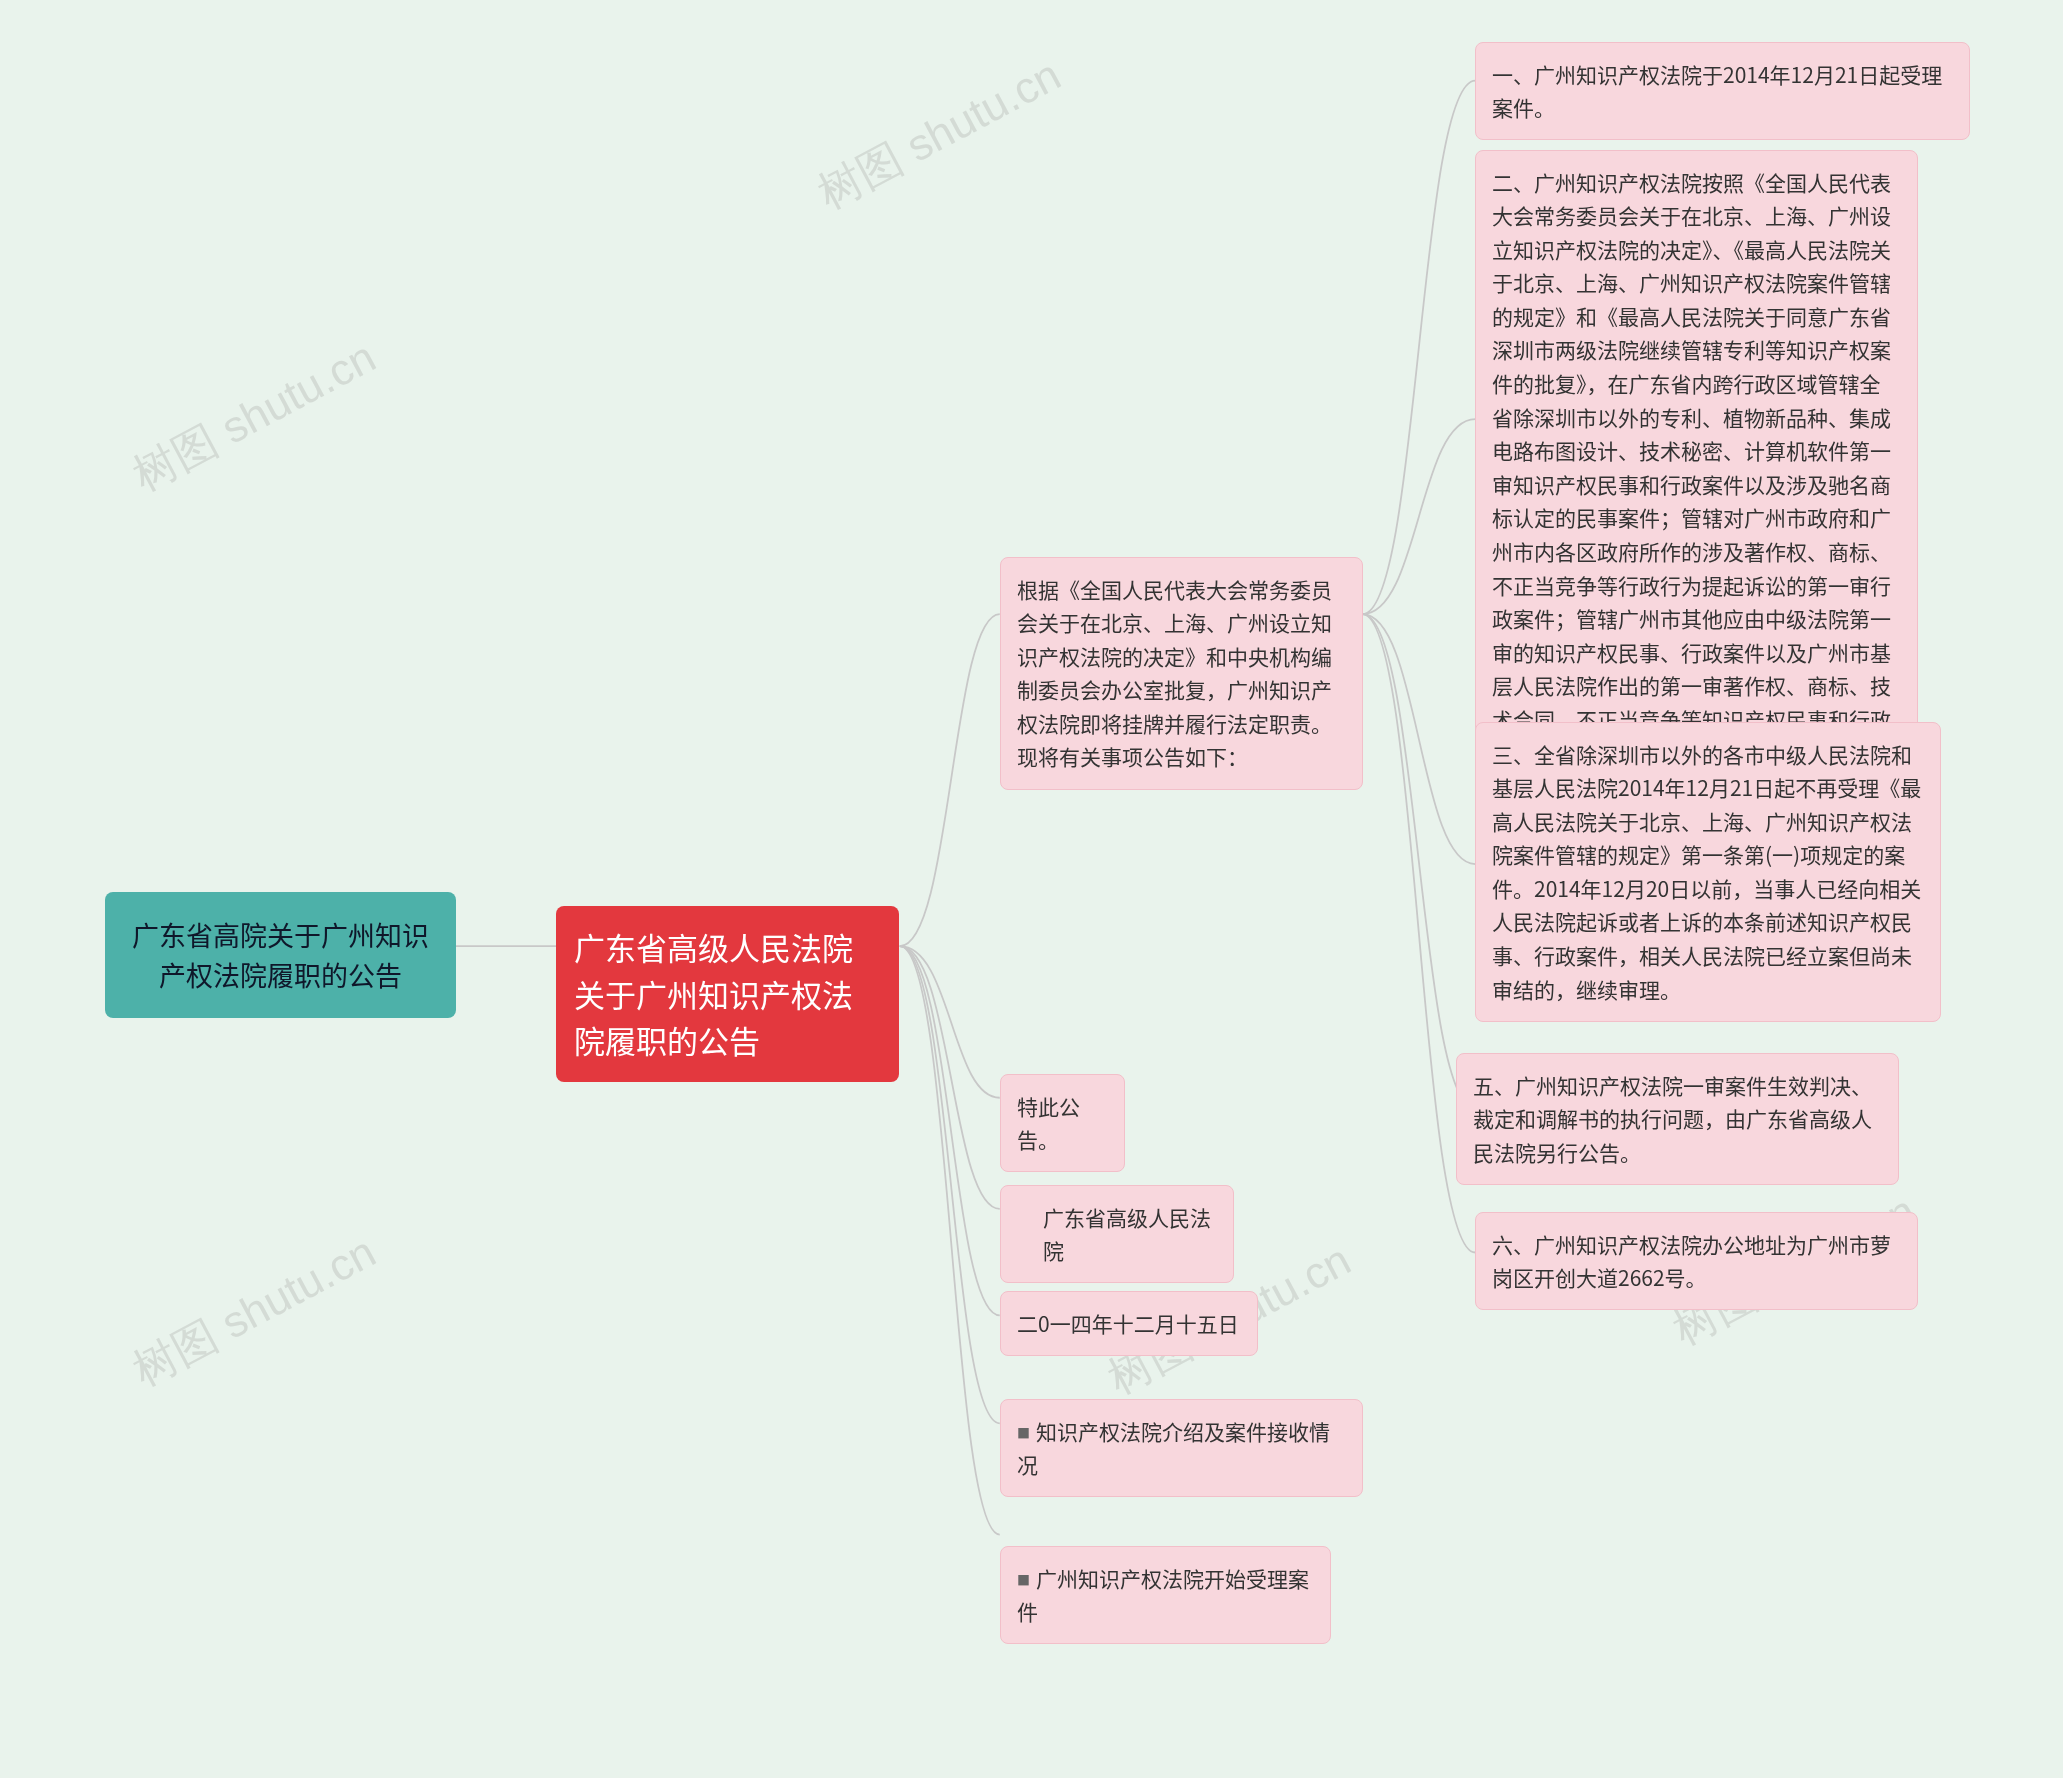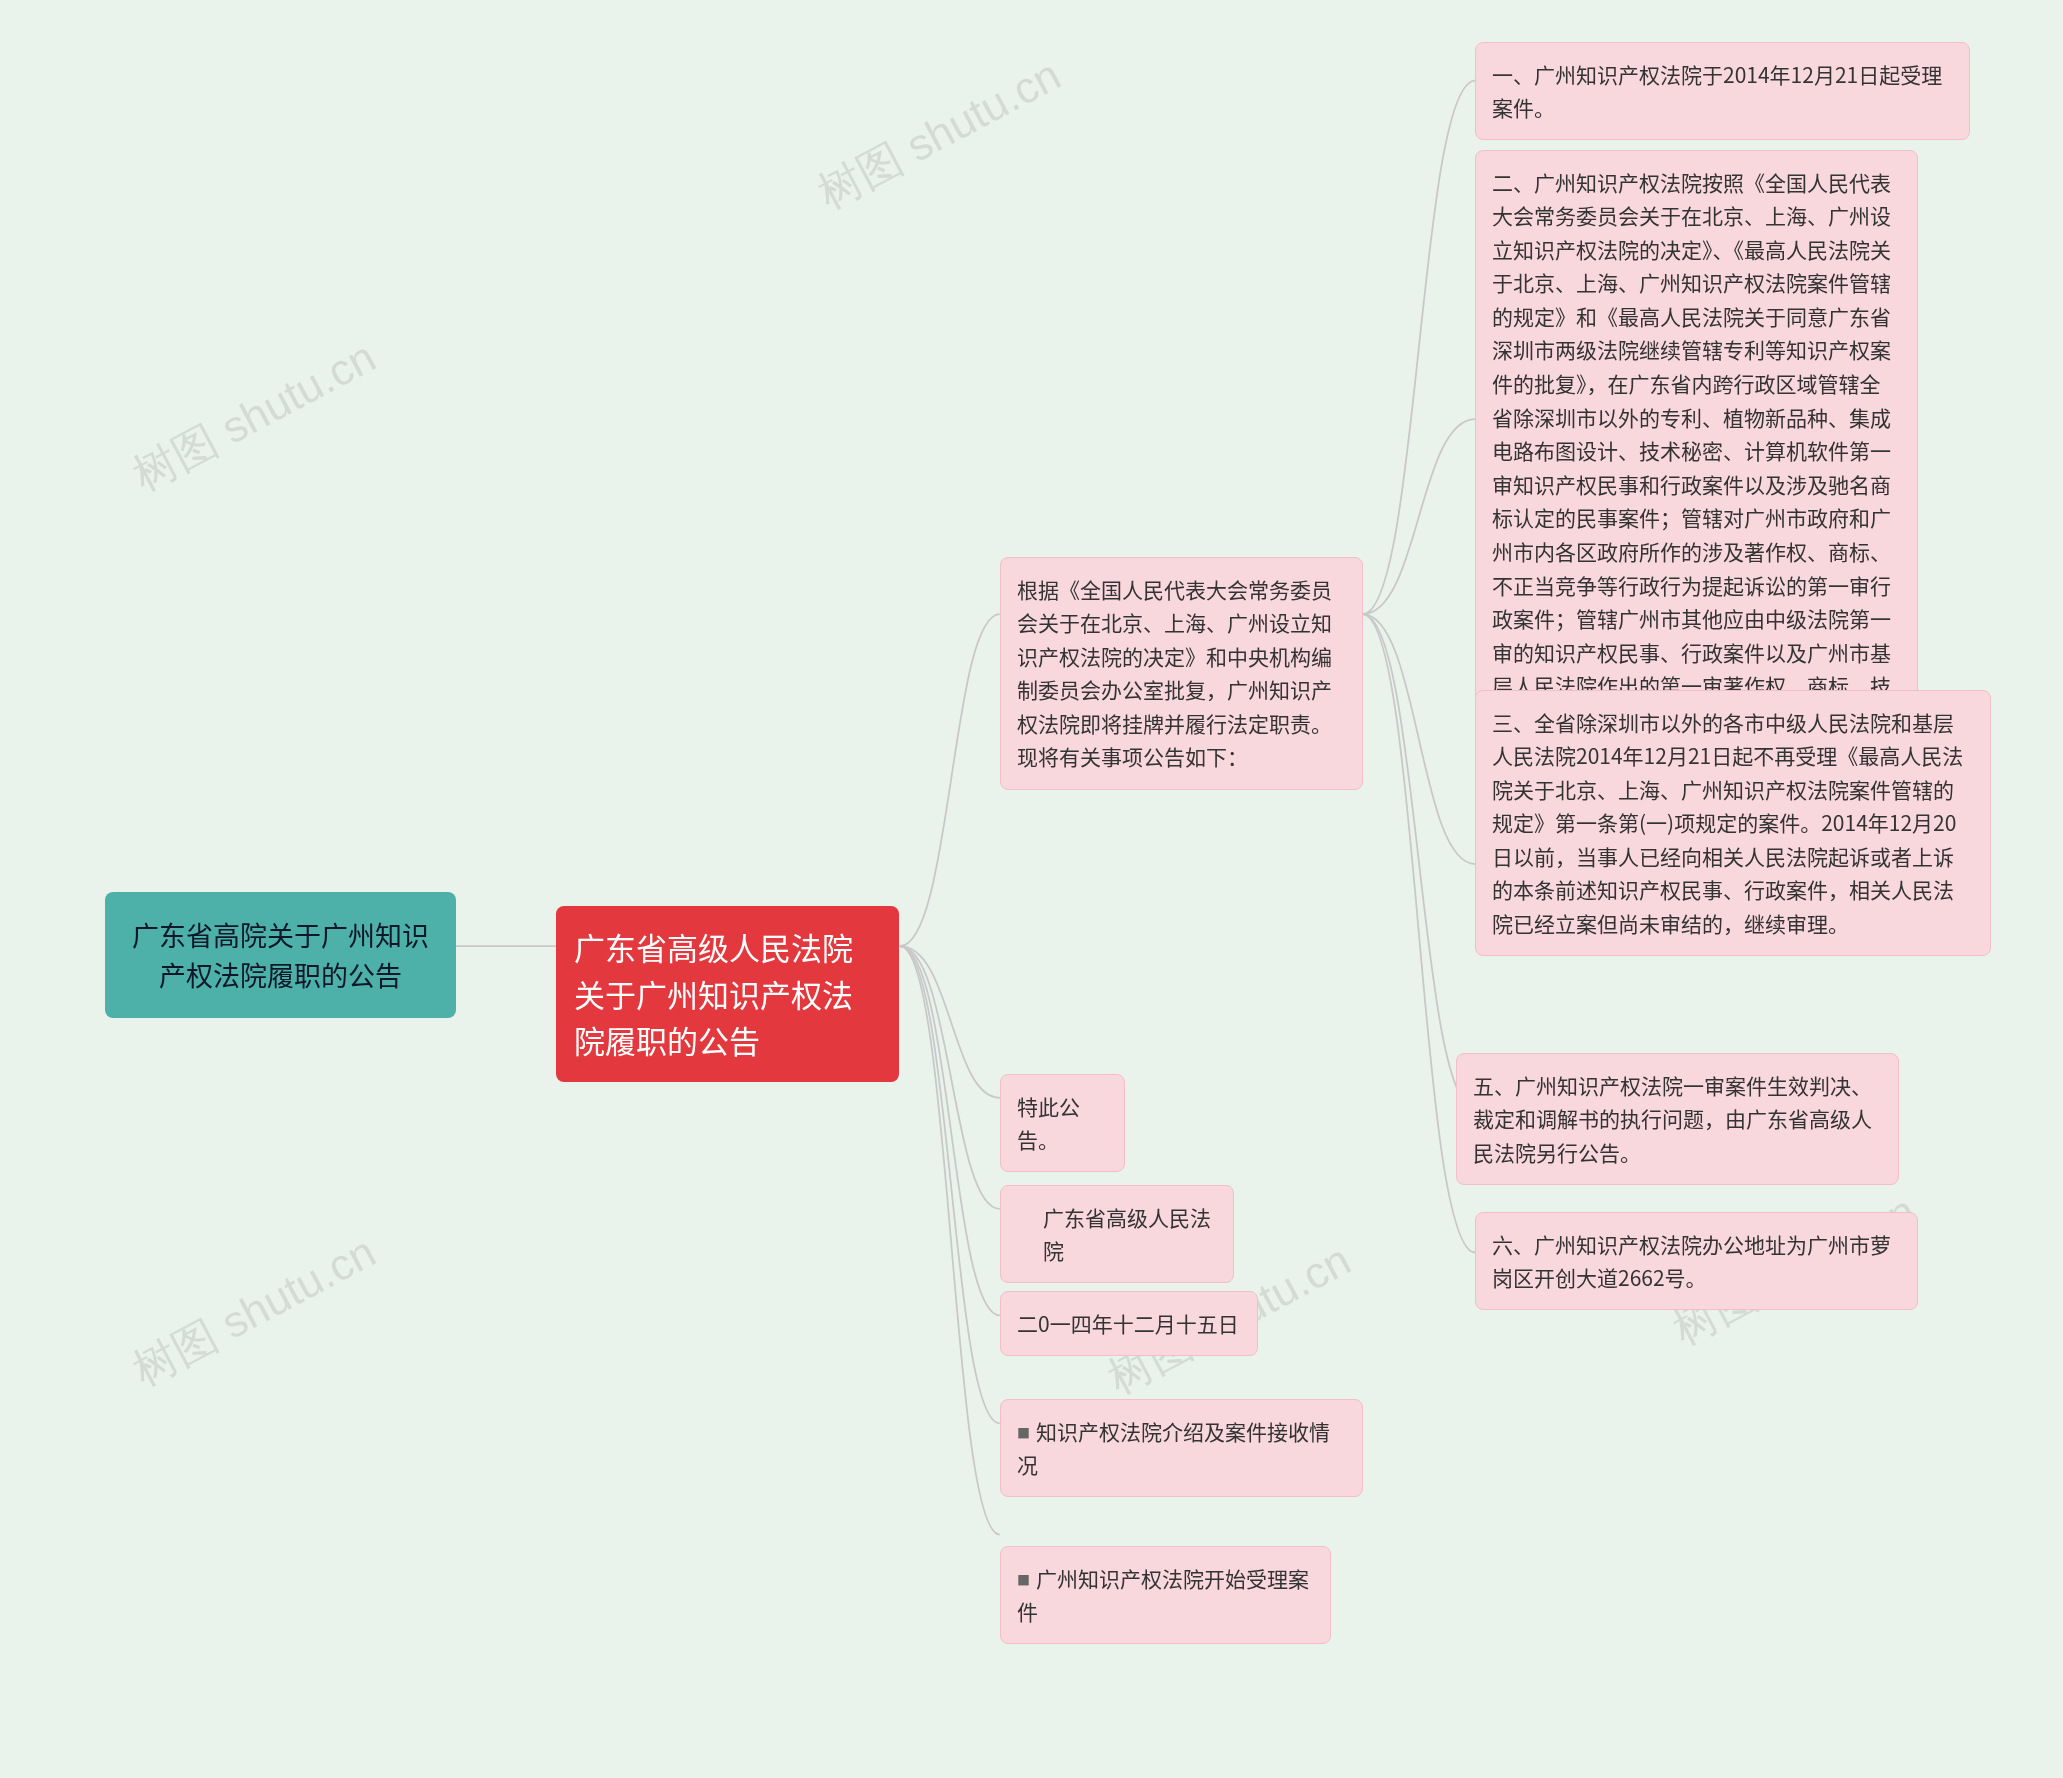--- a/index.html
+++ b/index.html
@@ -117,18 +117,18 @@
 </div>
 
 <div class="node lvl2" style="left:1000px; top:1511px; width:331px;margin-top:35px;">
   <span class="bullet">广州知识产权法院开始受理案件</span>
 </div>
 
 <div class="node lvl3" style="left:1475px; top:42px; width:495px;">一、广州知识产权法院于2014年12月21日起受理案件。</div>
 
 <div class="node lvl3" style="left:1475px; top:150px; width:443px;">二、广州知识产权法院按照《全国人民代表大会常务委员会关于在北京、上海、广州设立知识产权法院的决定》、《最高人民法院关于北京、上海、广州知识产权法院案件管辖的规定》和《最高人民法院关于同意广东省深圳市两级法院继续管辖专利等知识产权案件的批复》，在广东省内跨行政区域管辖全省除深圳市以外的专利、植物新品种、集成电路布图设计、技术秘密、计算机软件第一审知识产权民事和行政案件以及涉及驰名商标认定的民事案件；管辖对广州市政府和广州市内各区政府所作的涉及著作权、商标、不正当竞争等行政行为提起诉讼的第一审行政案件；管辖广州市其他应由中级法院第一审的知识产权民事、行政案件以及广州市基层人民法院作出的第一审著作权、商标、技术合同、不正当竞争等知识产权民事和行政判决、裁定的上诉案件。</div>
 
-<div class="node lvl3" style="left:1475px; top:690px; width:516px;">三、全省除深圳市以外的各市中级人民法院和基层人民法院2014年12月21日起不再受理《最高人民法院关于北京、上海、广州知识产权法院案件管辖的规定》第一条第(一)项规定的案件。2014年12月20日以前，当事人已经向相关人民法院起诉或者上诉的本条前述知识产权民事、行政案件，相关人民法院已经立案但尚未审结的，继续审理。</div>
+<div class="node lvl3" style="left:1475px; top:722px; width:466px;">三、全省除深圳市以外的各市中级人民法院和基层人民法院2014年12月21日起不再受理《最高人民法院关于北京、上海、广州知识产权法院案件管辖的规定》第一条第(一)项规定的案件。2014年12月20日以前，当事人已经向相关人民法院起诉或者上诉的本条前述知识产权民事、行政案件，相关人民法院已经立案但尚未审结的，继续审理。</div>
 
 <div class="node lvl3" style="left:1456px; top:1053px; width:443px;">五、广州知识产权法院一审案件生效判决、裁定和调解书的执行问题，由广东省高级人民法院另行公告。</div>
 
 <div class="node lvl3" style="left:1475px; top:1212px; width:443px;">六、广州知识产权法院办公地址为广州市萝岗区开创大道2662号。</div>
 
 
 </body></html>

